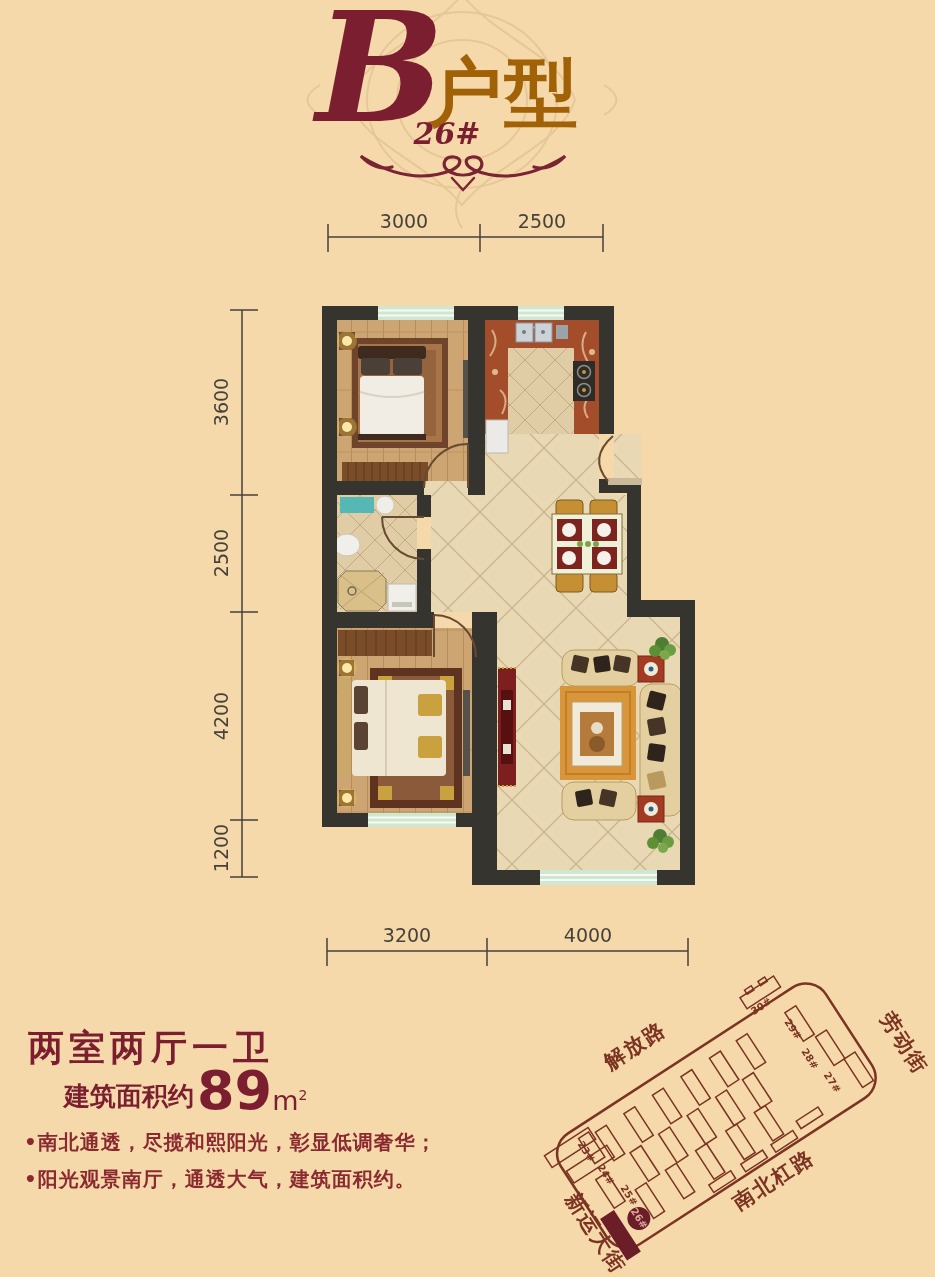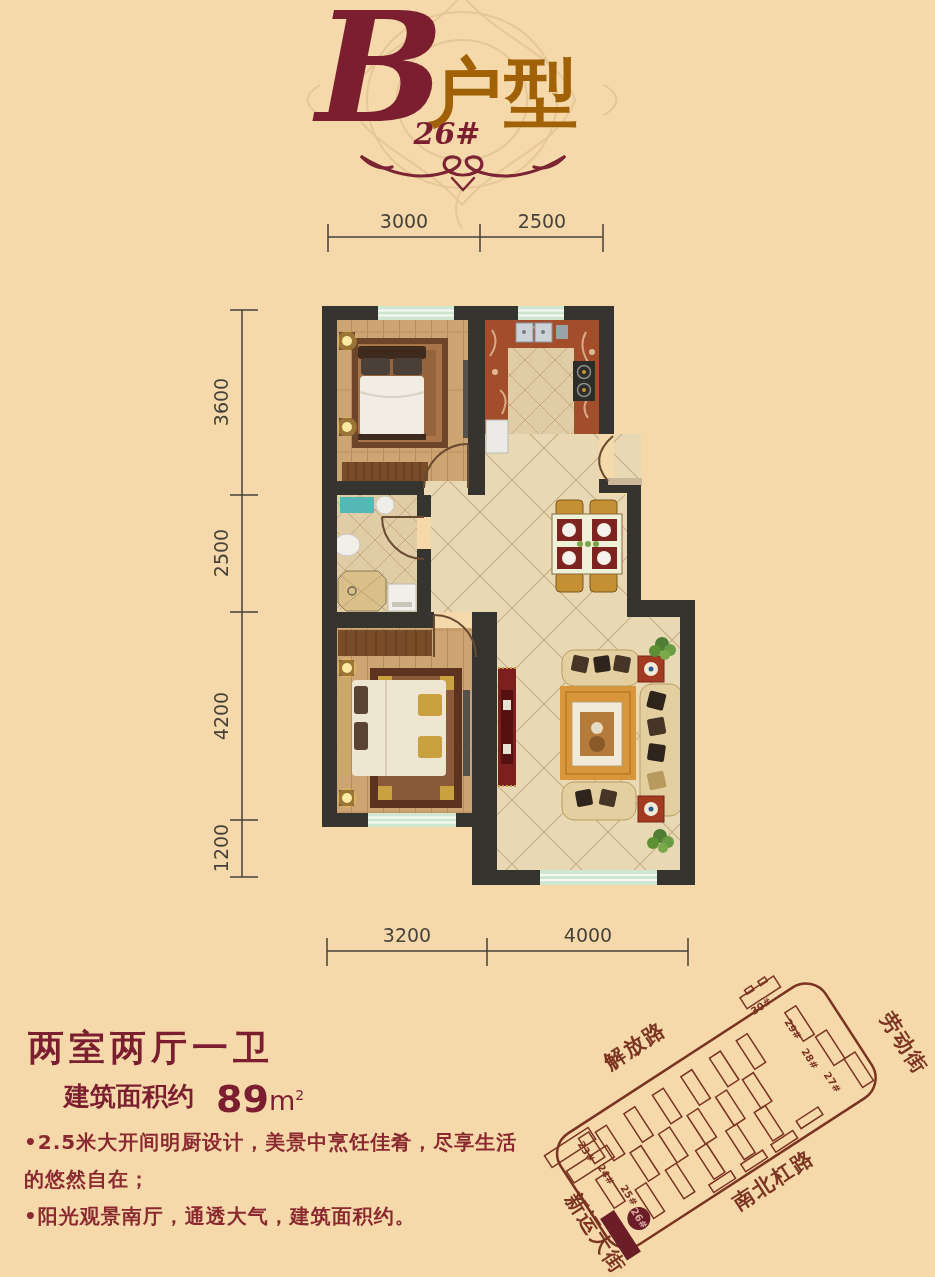--- a/index.html
+++ b/index.html
@@ -9,21 +9,21 @@
   
   .type-letter{left:316px;top:-8px;font-family:"DejaVu Serif",serif;font-style:italic;font-weight:bold;
                font-size:152px;line-height:1;color:#7b1f30;}
   .type-name{left:428px;top:44px;font-size:74px;font-weight:bold;letter-spacing:2px;color:#a16207;}
   .building-no{left:392px;top:116px;width:110px;text-align:center;font-family:"DejaVu Serif",serif;
                font-style:italic;font-weight:bold;font-size:30px;color:#7b1f30;}
   
   .layout-title{left:28px;top:1024px;font-size:36px;font-weight:bold;letter-spacing:5px;color:#7b1f30;}
   .area-line{left:28px;top:1062px;height:56px;display:flex;align-items:flex-end;color:#7b1f30;}
   .area-prefix{font-size:26px;font-weight:bold;padding-bottom:4px;margin-left:36px;}
-  .area-value{font-size:38px;font-weight:bold;line-height:1;margin-left:22px;text-align:right;}
+  .area-value{font-size:54px;font-weight:bold;line-height:1;margin-left:3px;text-align:right;}
   .area-unit{font-size:27px;font-weight:normal;padding-bottom:2px;}
   .area-unit sup{font-size:14px;}
   .features{left:24px;top:1124px;width:500px;}
   .features div{font-size:20px;font-weight:600;color:#8a2a30;line-height:37px;letter-spacing:1px;}
   svg text{font-family:"DejaVu Sans",sans-serif;}
   .dim-text{font-size:19px;fill:#46413a;}
   .street-text{font-size:21px;font-weight:bold;fill:#7b3322;letter-spacing:2px;}
   .bldg-text{font-size:10px;fill:#7b3322;font-weight:bold;}
 </style>
 </head>
@@ -368,17 +368,17 @@
   <div class="abs type-name">户型</div>
   <div class="abs building-no">26#</div>
 
   <div class="abs layout-title">两室两厅一卫</div>
   <div class="abs area-line">
     <span class="area-prefix">建筑面积约</span>
     <span class="area-value">89</span>
     <span class="area-unit"><span>m</span><sup>2</sup></span>
   </div>
   <div class="abs features">
-    <div>•2.5米大开间明厨设计，美景中烹饪佳肴，尽享生活的悠然自在；</div>
+    <div>•南北通透，尽揽和熙阳光，彰显低调奢华；</div>
     <div>•阳光观景南厅，通透大气，建筑面积约。</div>
   </div>
 
 </div>
 
 </body></html>

